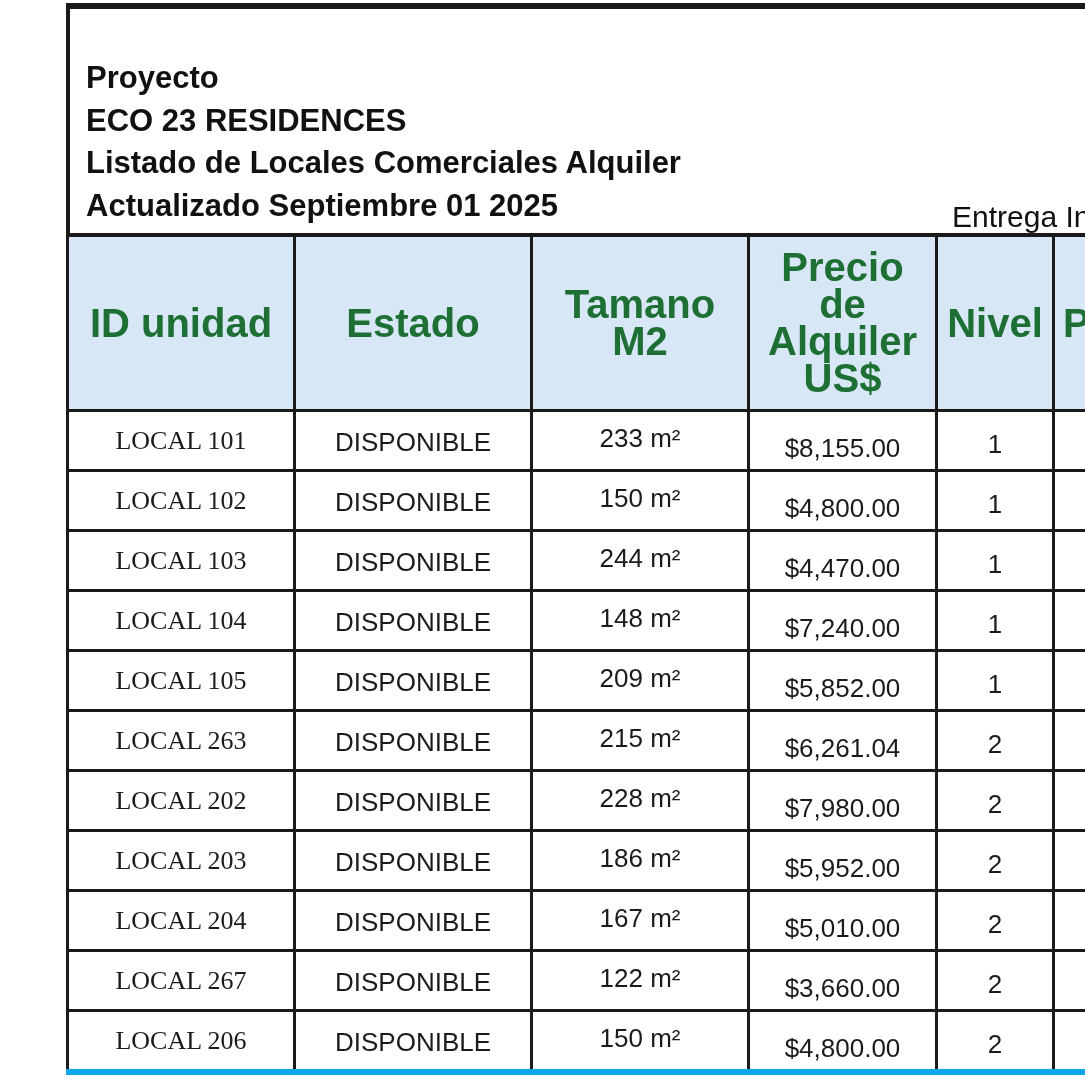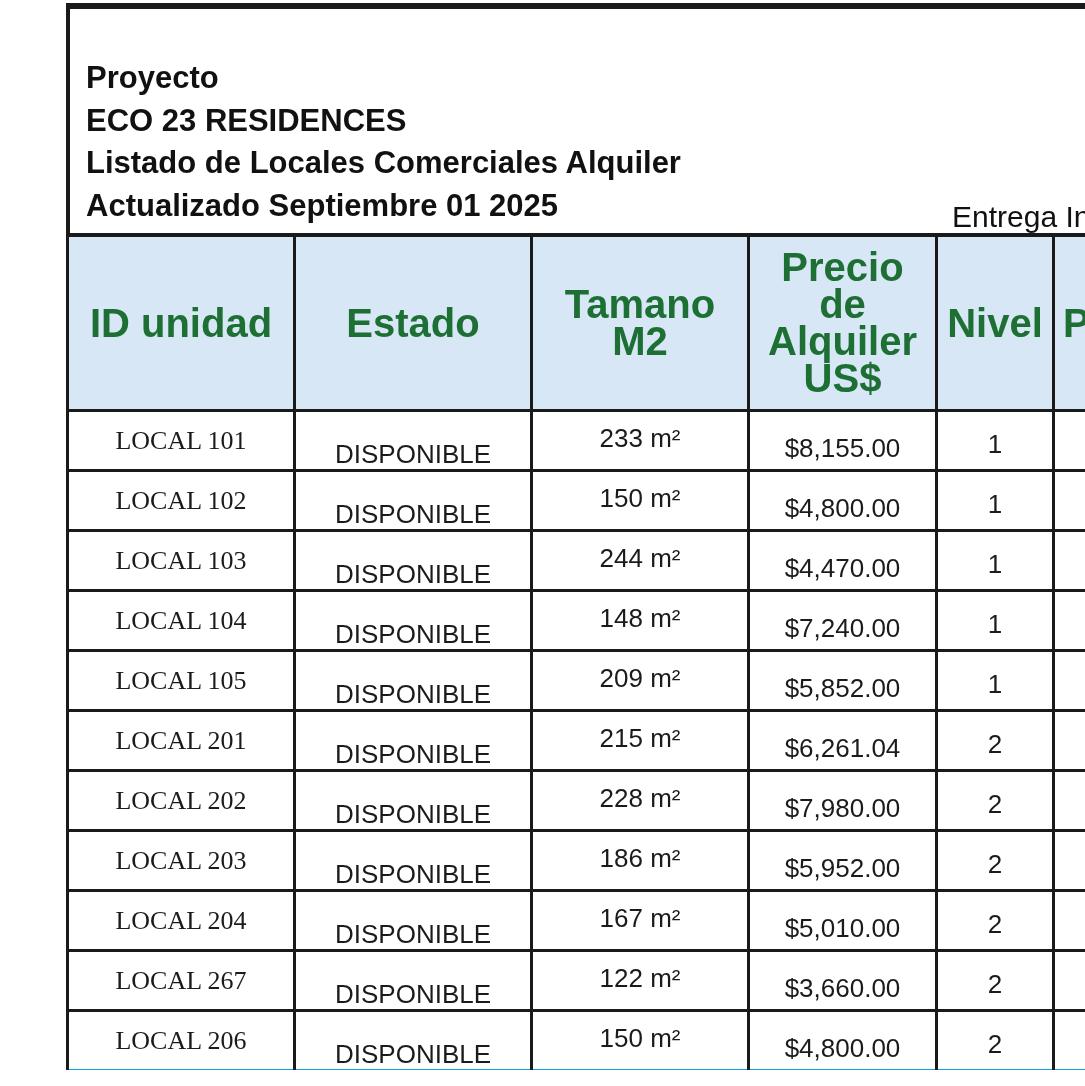--- a/index.html
+++ b/index.html
@@ -72,28 +72,28 @@
     font-size: 26px;
     color: #1b1b1b;
     text-align: center;
     vertical-align: middle;
     height: 57px;
     padding: 0;
     background: #ffffff;
     overflow: hidden;
   }
   table.listings tr:last-child td {
-    border-bottom: 1px solid #0ea5e9;
+    border-bottom: 6px solid #0ea5e9;
   }
   table.listings td span {
     display: inline-block;
     position: relative;
   }
   td.c-id span      { top: 0px; font-family: Liberation Serif, serif; }
-  td.c-estado span  { top: 14px; text-align: right; }
+  td.c-estado span  { top: 2px; text-align: right; }
   td.c-tamano span  { top: -2px; }
   td.c-precio span  { top: 8px; }
   td.c-nivel span   { top: 4px; }
 </style>
 </head>
 <body>
 
 <div class="page">
 
   <div class="titles">
@@ -162,21 +162,21 @@
   </tr>
         <tr>
     <td class="c-id"><span>LOCAL 105</span></td>
     <td class="c-estado"><span>DISPONIBLE</span></td>
     <td class="c-tamano"><span>209 m²</span></td>
     <td class="c-precio"><span>$5,852.00</span></td>
     <td class="c-nivel"><span>1</span></td>
     <td class="c-extra"><span></span></td>
   </tr>
         <tr>
-    <td class="c-id"><span>LOCAL 201</span></td>
+    <td class="c-id"><span>LOCAL 263</span></td>
     <td class="c-estado"><span>DISPONIBLE</span></td>
     <td class="c-tamano"><span>215 m²</span></td>
     <td class="c-precio"><span>$6,261.04</span></td>
     <td class="c-nivel"><span>2</span></td>
     <td class="c-extra"><span></span></td>
   </tr>
         <tr>
     <td class="c-id"><span>LOCAL 202</span></td>
     <td class="c-estado"><span>DISPONIBLE</span></td>
     <td class="c-tamano"><span>228 m²</span></td>

